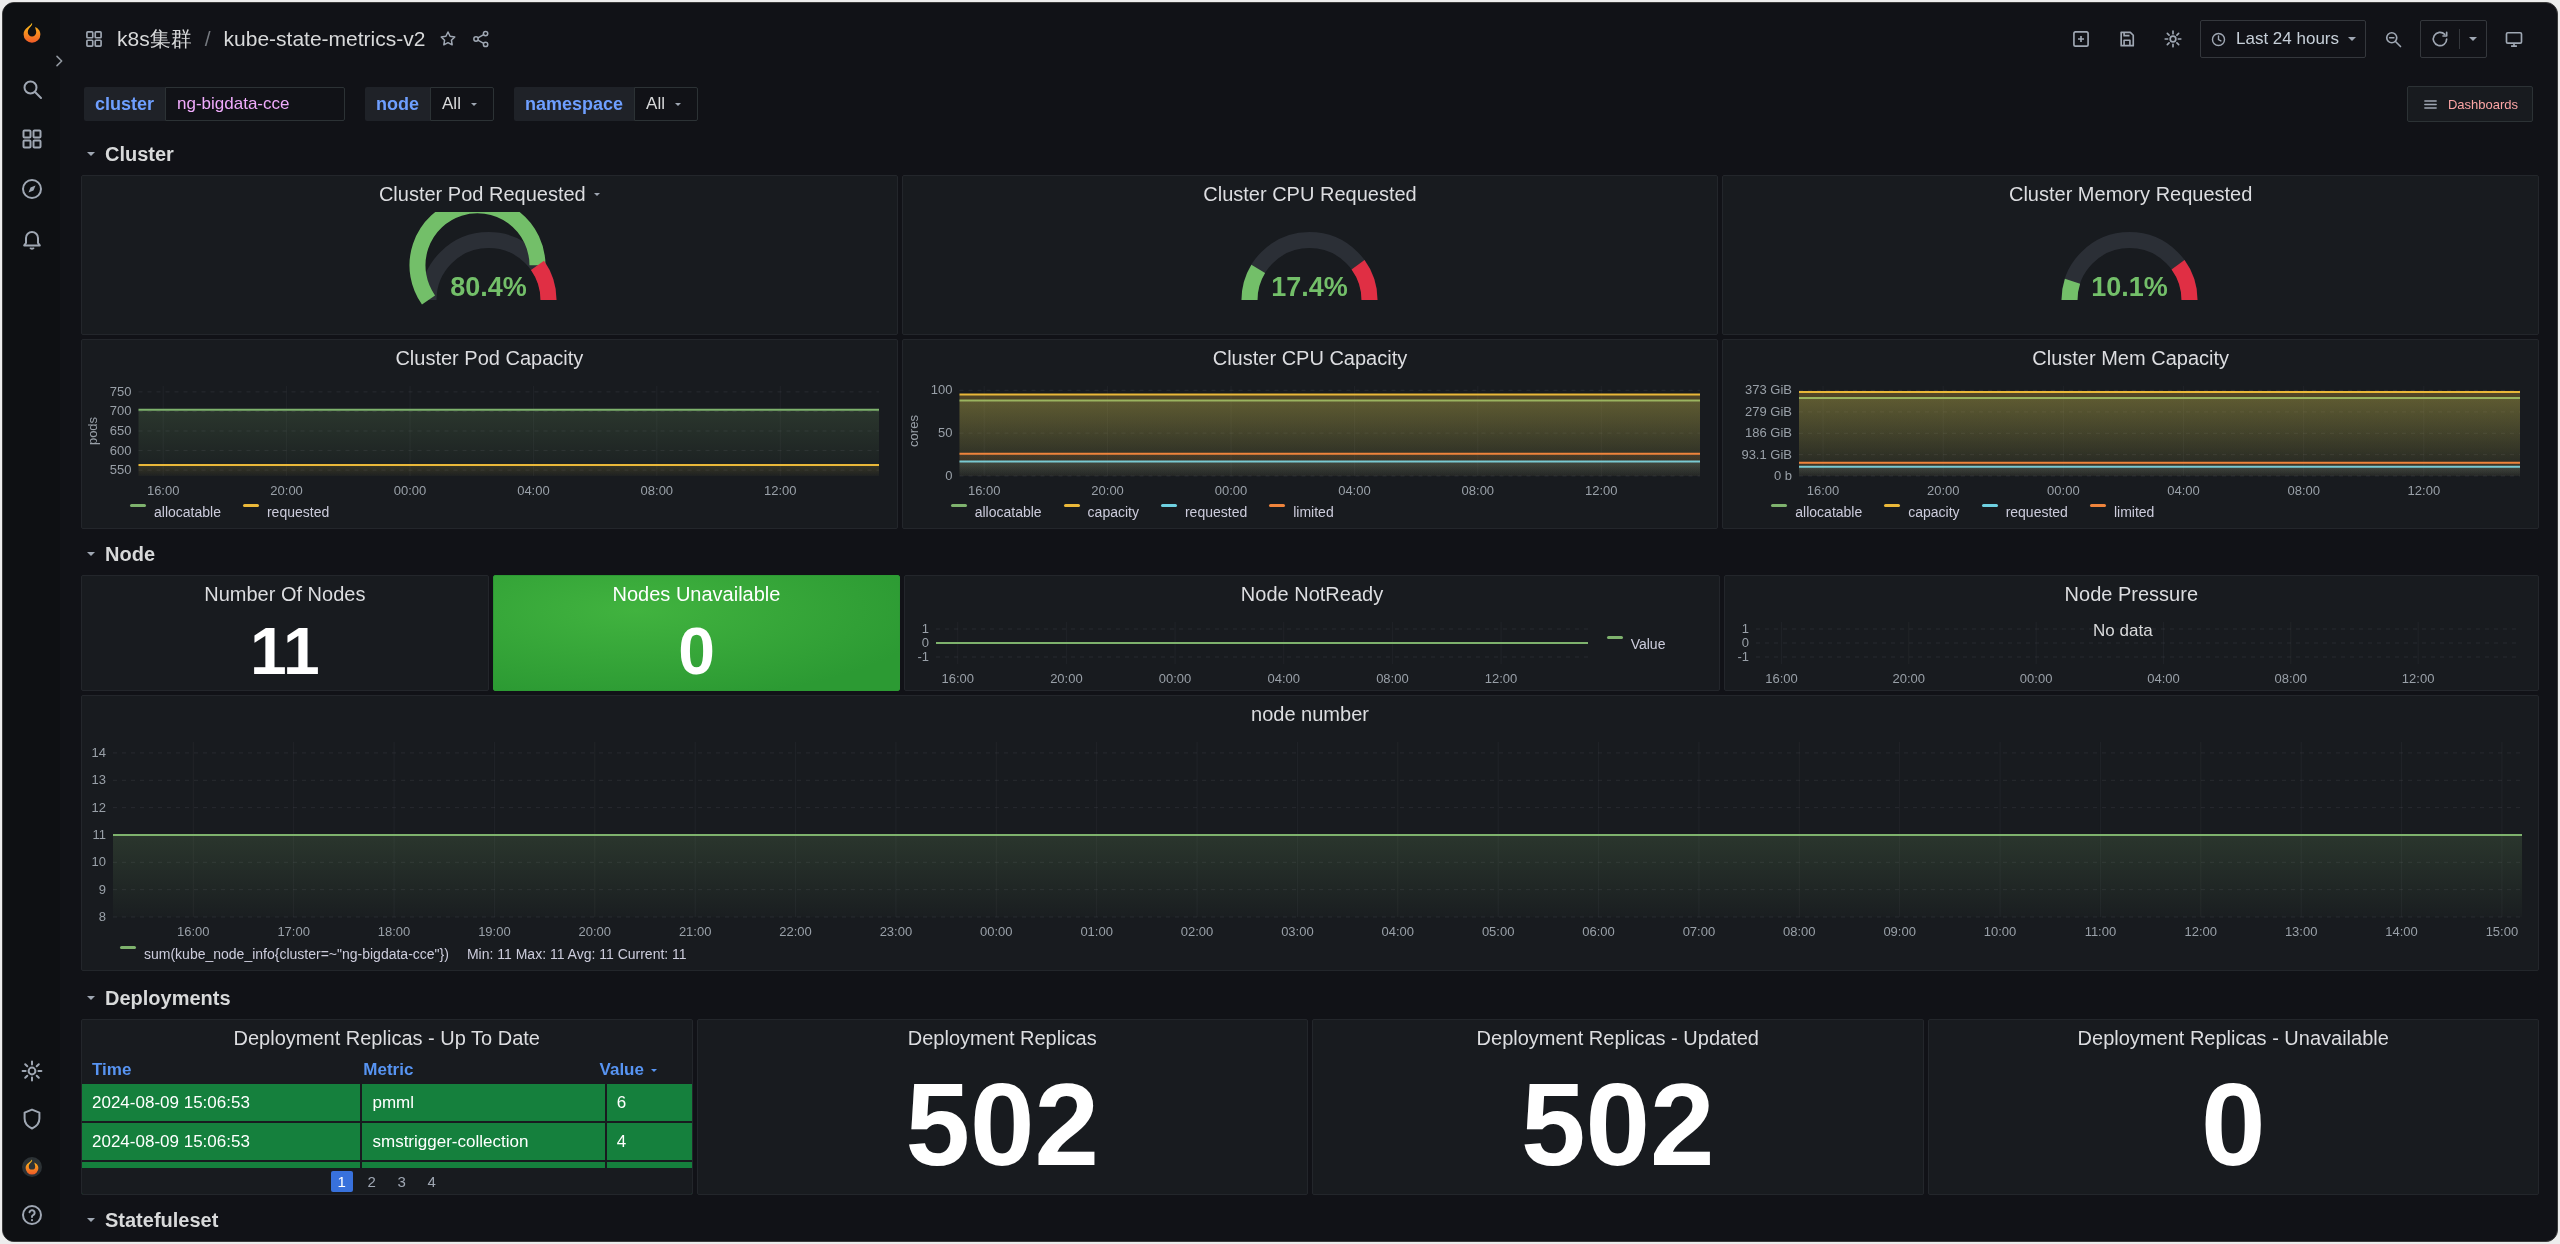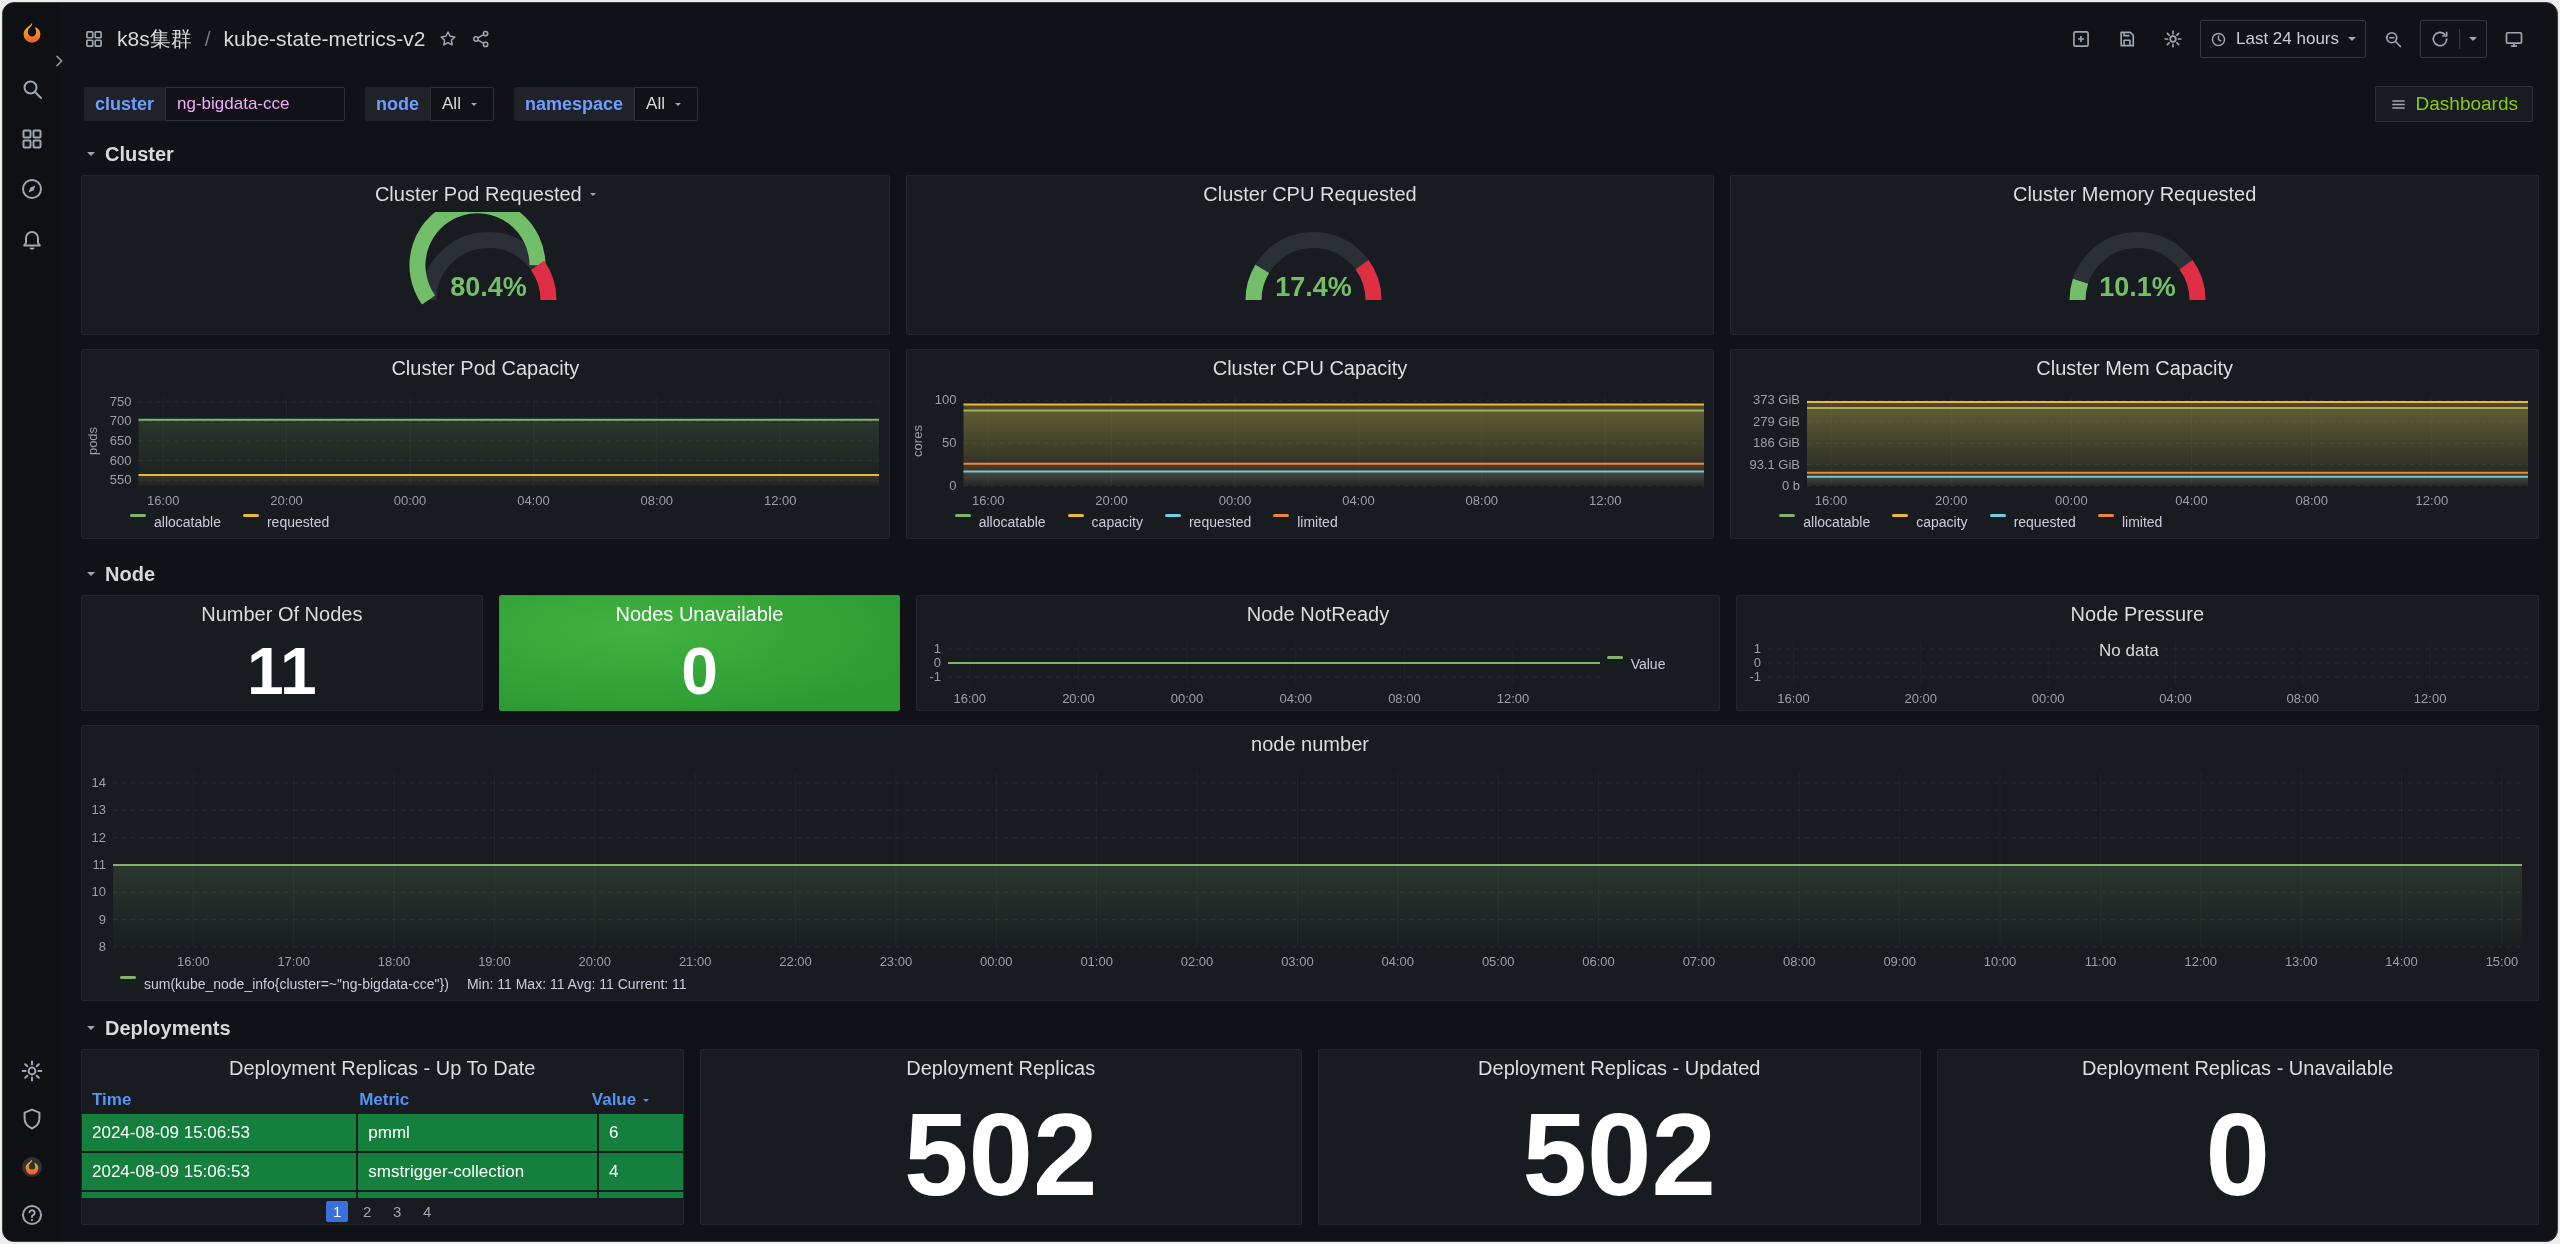--- a/index.html
+++ b/index.html
@@ -34,26 +34,26 @@
   .caret{width:0;height:0;border-left:4.5px solid transparent;border-right:4.5px solid transparent;border-top:4.5px solid #9fa7b3;display:inline-block}
   .caret.blue{border-top-color:#5794f2}
   .caret.tiny{border-left-width:3.5px;border-right-width:3.5px;border-top-width:3.5px}
 
   
   .subnav{height:58px;flex:none;display:flex;align-items:center;gap:20px;padding:0 24px}
   .var{display:flex;align-items:stretch;height:34px}
   .var-label{color:#6e9fff;font-weight:600;font-size:18px;padding:0 11px;display:flex;align-items:center;background:#1f2228;border-radius:2px 0 0 2px}
   .var-value{display:flex;align-items:center;gap:10px;padding:0 11px;min-width:64px;color:#d8d9da;font-size:17px;background:#111217;border:1px solid #2c3235;border-radius:0 2px 2px 0}
   .var-value.input{min-width:180px;color:#f0abfc}
-  .dashboards-btn{margin-left:auto;height:36px;display:inline-flex;align-items:center;gap:9px;padding:0 14px;background:#181b1f;border:1px solid #2c3235;border-radius:2px;color:#84cc16;font-size:19px;cursor:pointer}
+  .dashboards-btn{margin-left:auto;height:36px;display:inline-flex;align-items:center;gap:9px;padding:0 14px;background:#181b1f;border:1px solid #2c3235;border-radius:2px;color:#fca5a5;font-size:13px;cursor:pointer}
 
   
   .dash{flex:1;padding:0 18px 0 21px;display:flex;flex-direction:column;overflow:hidden}
   .row-head{height:42px;flex:none;display:flex;align-items:center;gap:10px;padding:0 6px;color:#d8d9da;font-weight:700;font-size:20px;cursor:pointer}
-  .grid{display:grid;gap:16px;margin-bottom:14px;flex:none}
+  .grid{display:grid;gap:4px;margin-bottom:4px;flex:none}
   .g3{grid-template-columns:repeat(3,1fr)}
   .g4{grid-template-columns:1fr 1fr 2fr 2fr}
   .gd{grid-template-columns:repeat(4,1fr)}
   .r-gauges{height:160px}
   .r-cap{height:190px}
   .r-node{height:116px}
   .r-nodenum{height:276px}
   .r-dep{height:176px}
 
   .panel{background:#181b1f;border:1px solid #23262b;border-radius:2px;position:relative;display:flex;flex-direction:column;overflow:hidden;min-width:0}

